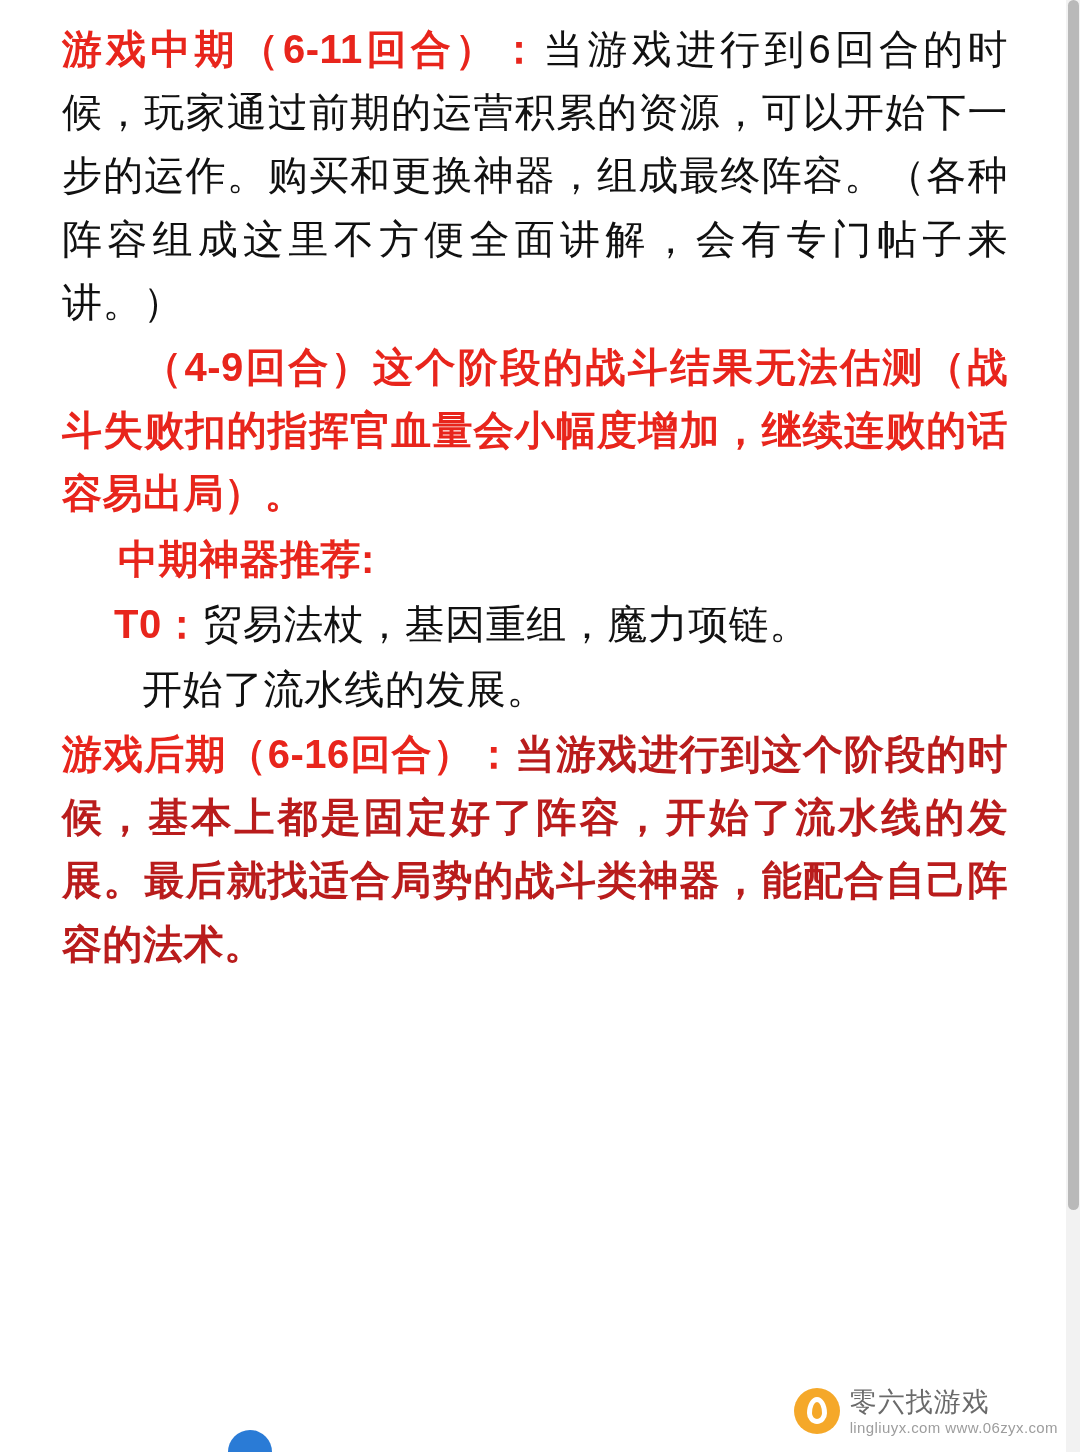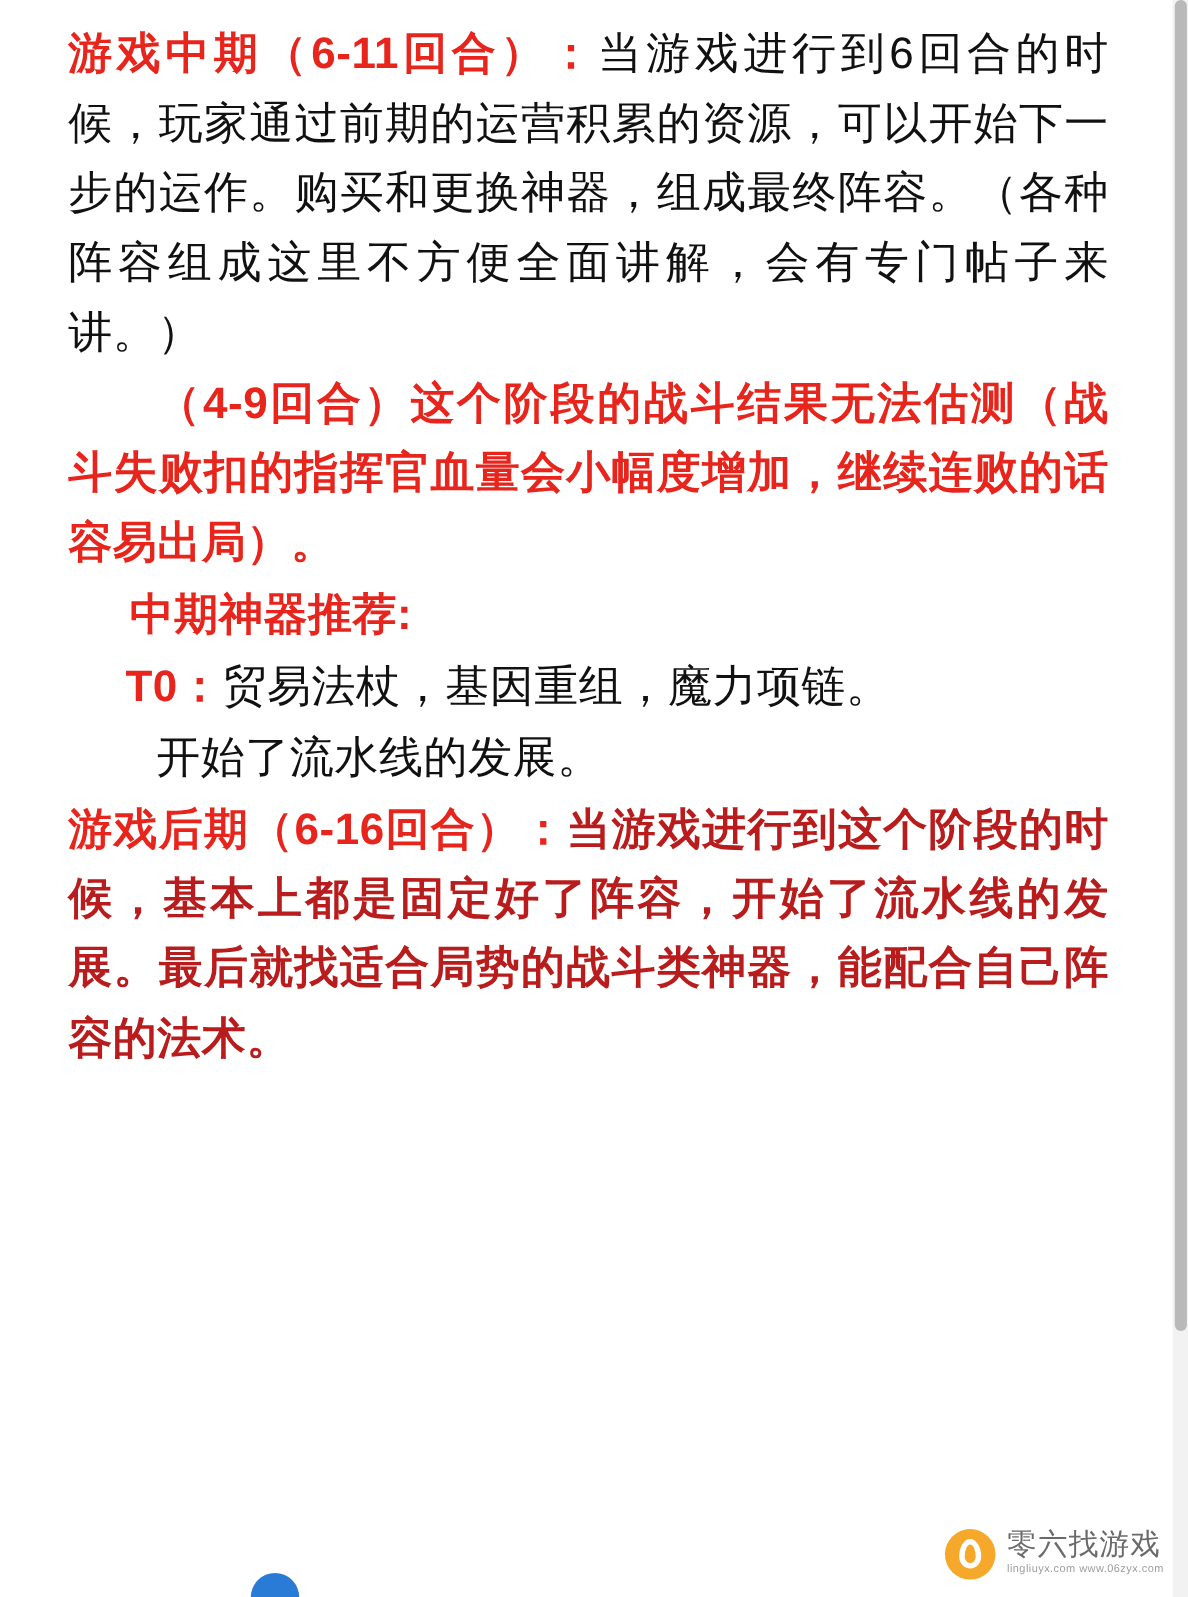--- a/index.html
+++ b/index.html
@@ -99,21 +99,21 @@
     display: flex;
     flex-direction: column;
     line-height: 1.05;
   }
   .wm-title {
     font-size: 27px;
     color: #666666;
     letter-spacing: 1px;
   }
   .wm-sub {
-    font-size: 10px;
+    font-size: 15px;
     color: #9a9a9a;
     letter-spacing: 0.4px;
     margin-top: 4px;
   }
   
   .bottom-dot {
     position: absolute;
     left: 228px;
     bottom: -22px;
     width: 44px;

